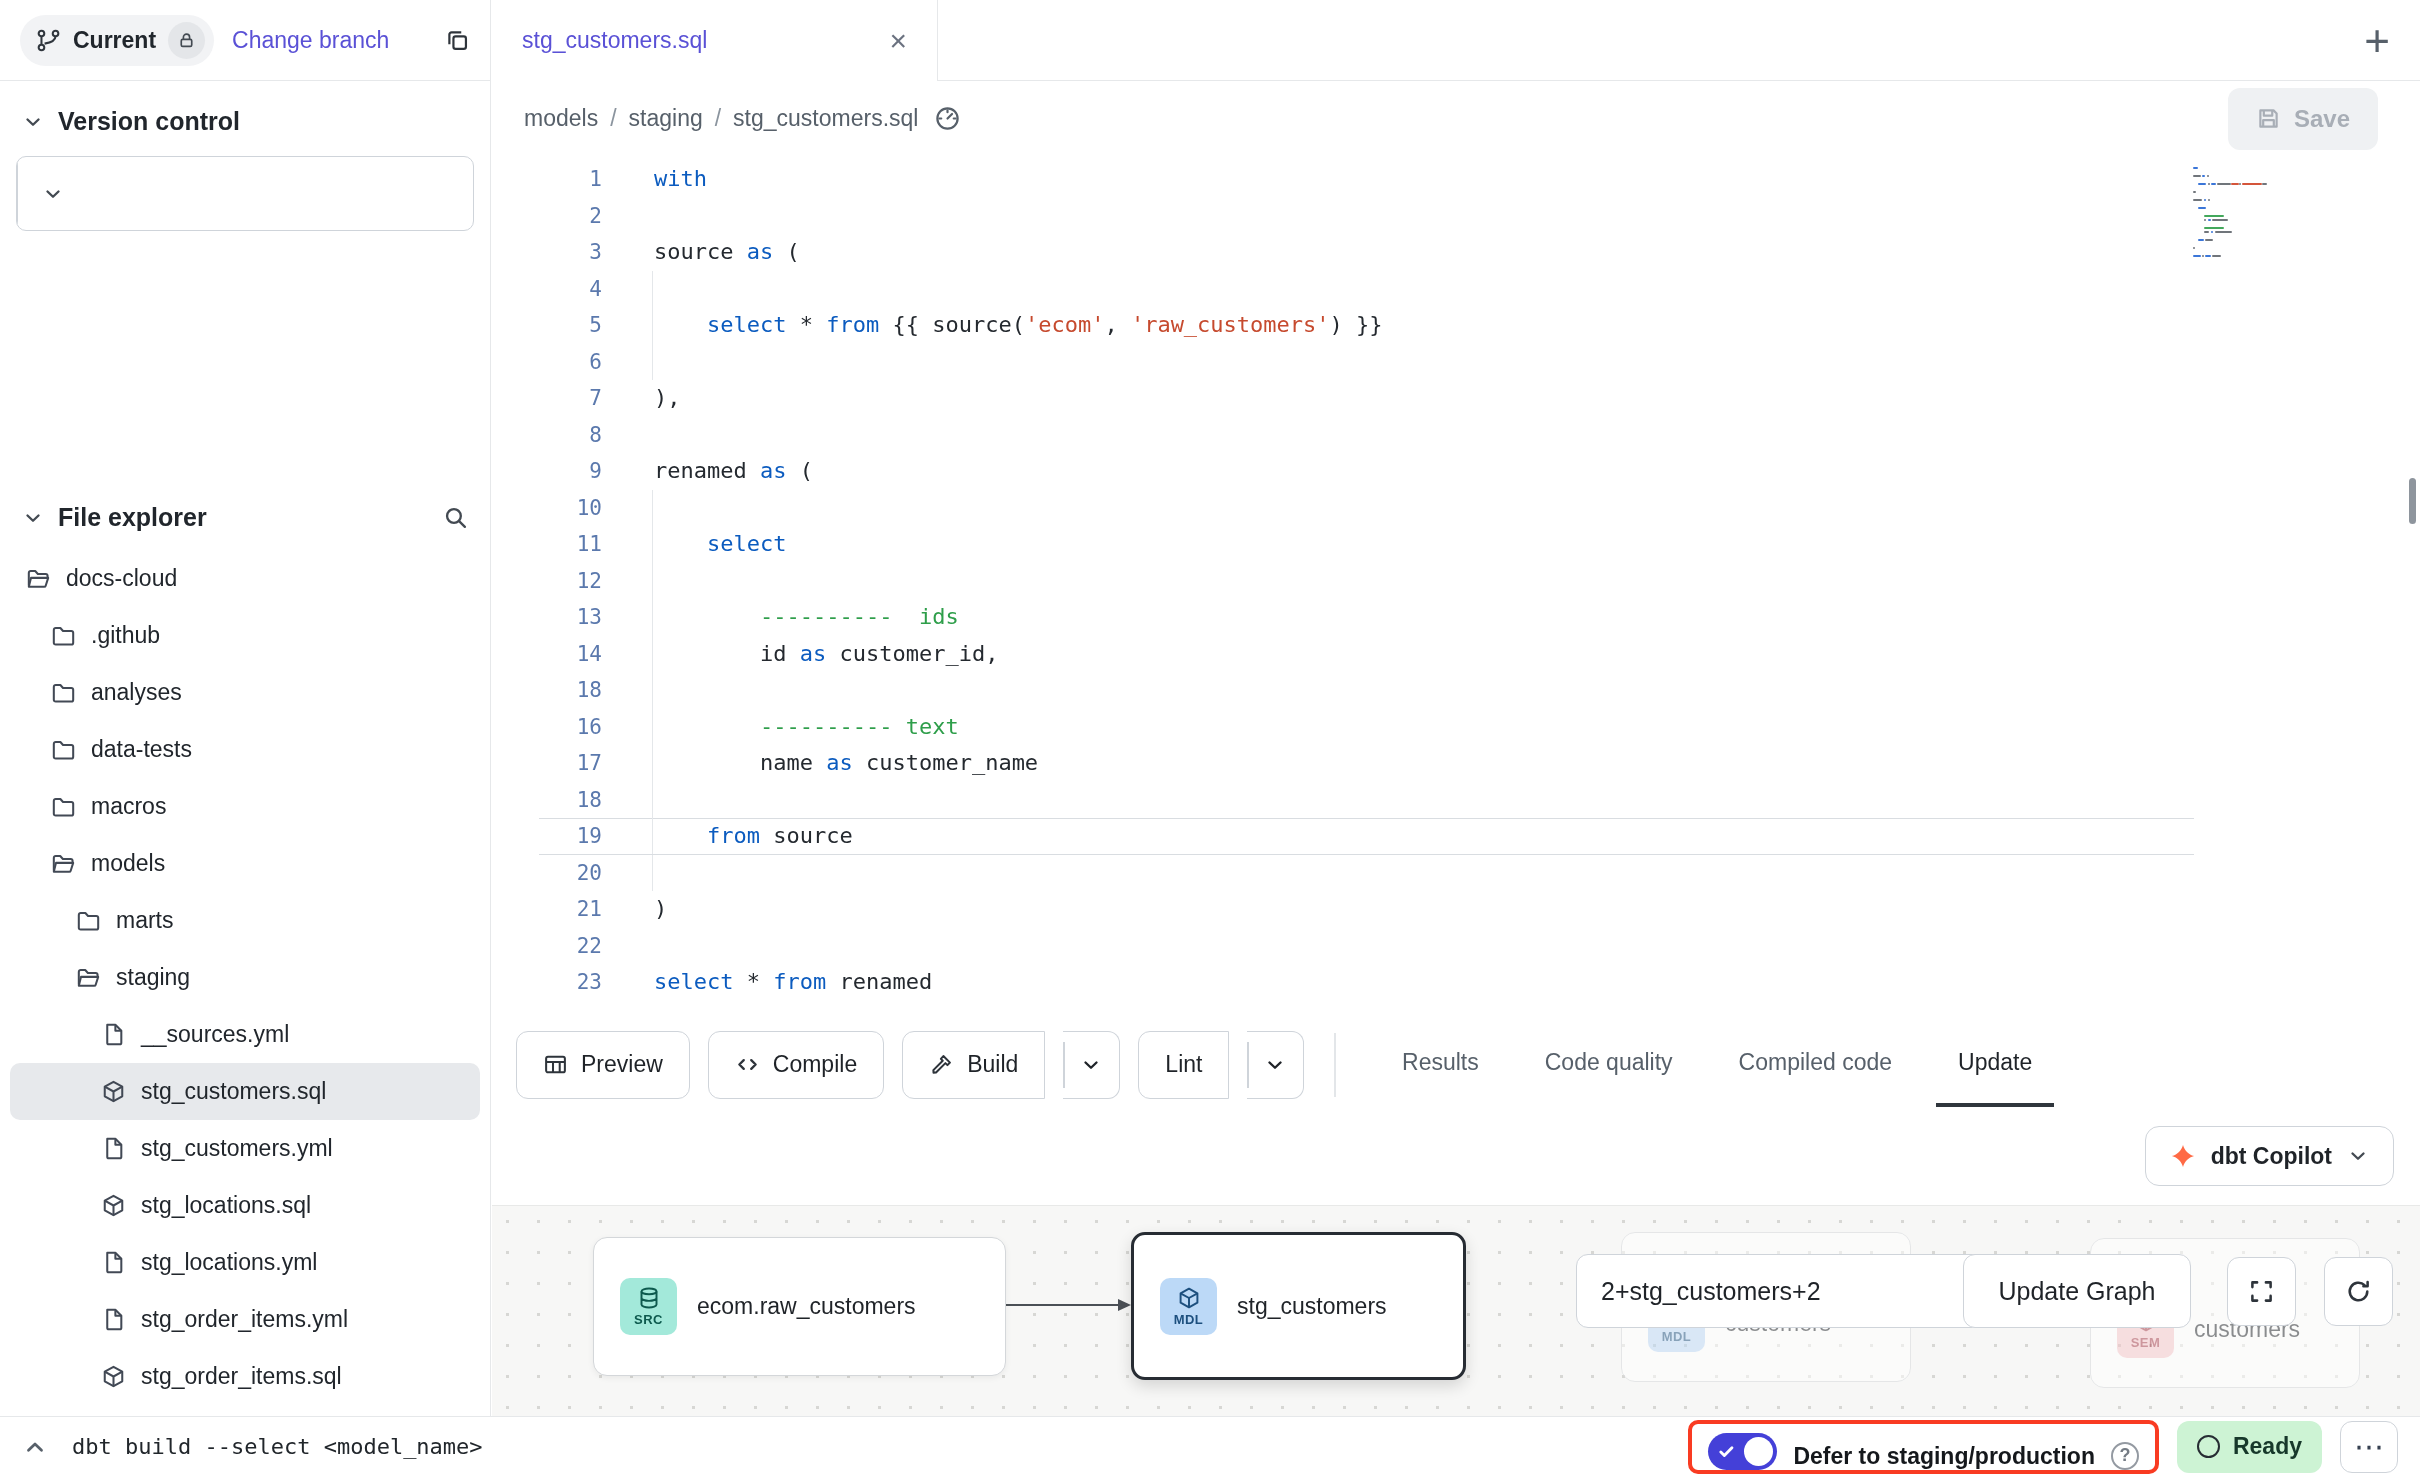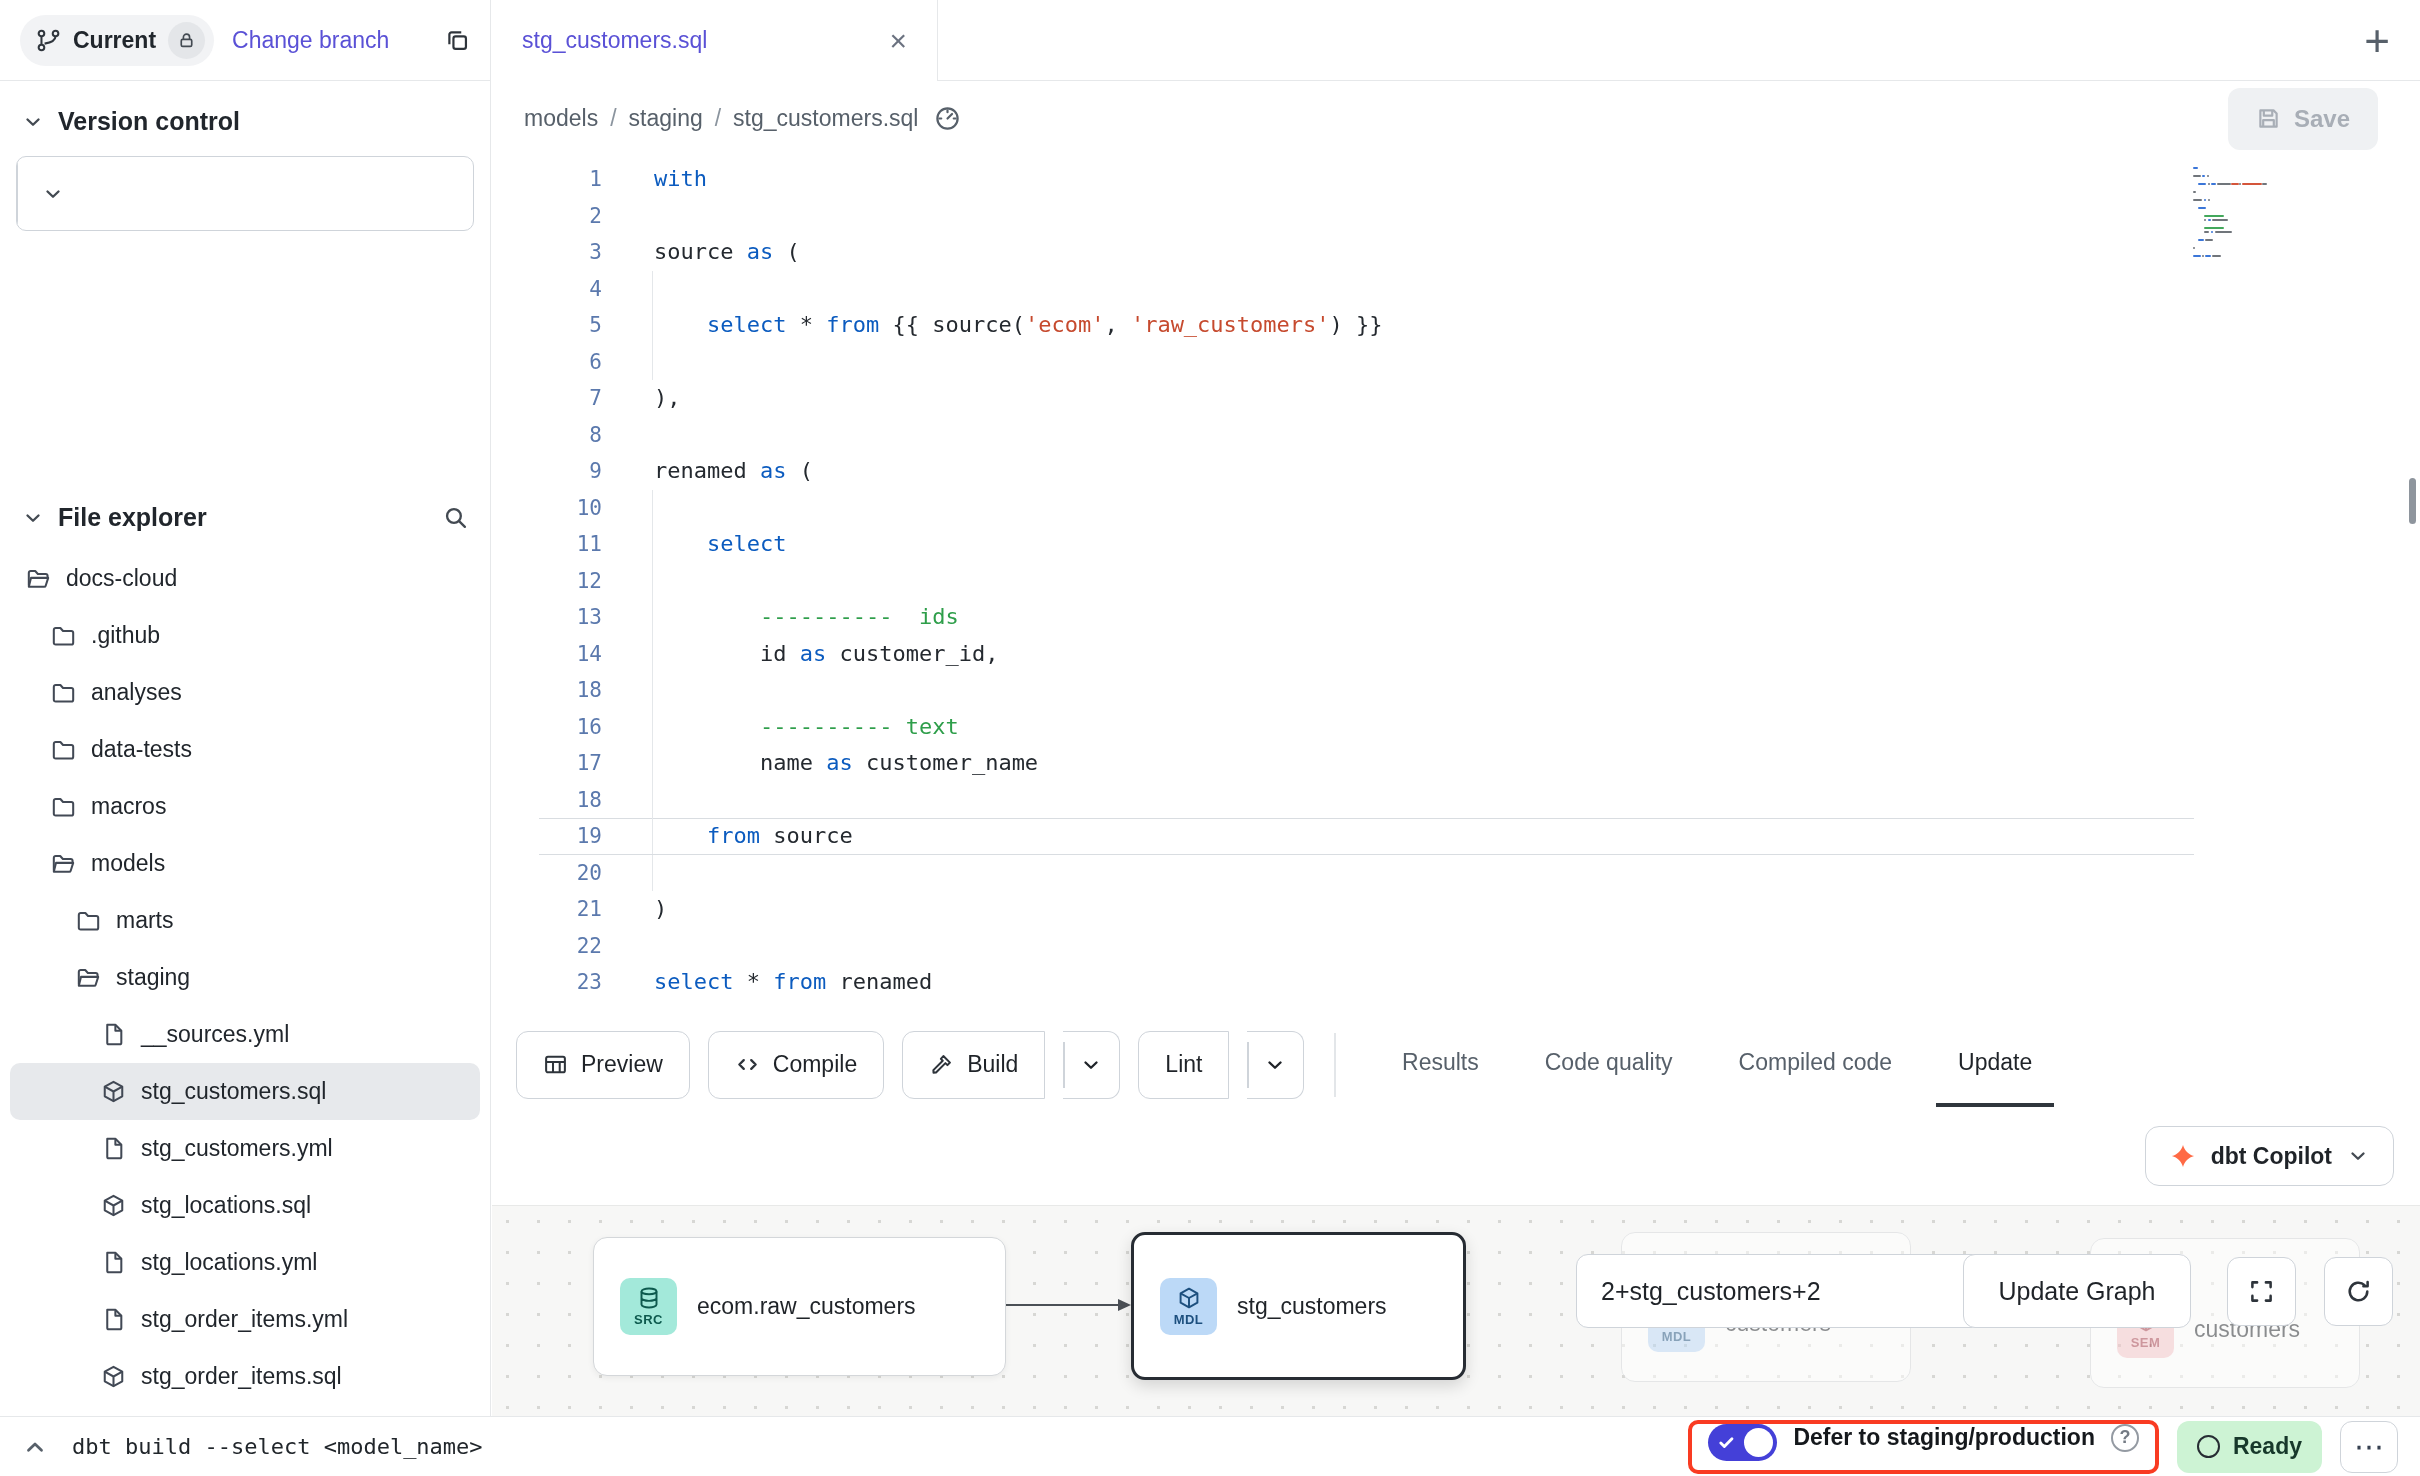--- a/index.html
+++ b/index.html
@@ -109,21 +109,21 @@
   .update-btn { position:absolute; left:1471px; top:48px; width:228px; height:74px; display:flex; align-items:center; justify-content:center; background:#fff; border:1.6px solid #cfd4da; border-radius:12px; font-size:25px; font-weight:500; color:#1f2328; z-index:2; cursor:pointer; }
   .icon-btn { position:absolute; width:69px; height:69px; background:#fff; border:1.6px solid #cfd4da; border-radius:12px; display:flex; align-items:center; justify-content:center; color:#2e343b; z-index:3; cursor:pointer; }
   .btn-fullscreen { left:1735px; top:51px; }
   .btn-refresh { left:1832px; top:51px; }
 
   
   .statusbar { position:absolute; left:0; right:0; bottom:0; height:60px; background:#fff; border-top:1px solid #e6e8ea; display:flex; align-items:center; padding:0 22px; }
   .collapse-chevron { color:#57606a; cursor:pointer; }
   .cmd-text { margin-left:24px; font-family:"DejaVu Sans Mono", monospace; font-size:22px; color:#21262b; }
   .sb-right { margin-left:auto; display:flex; align-items:center; gap:18px; }
-  .defer-box { display:flex; align-items:flex-start; gap:16px; height:54px; padding:0 16px; border:4px solid var(--annotation,#f93b22); border-radius:10px; }
+  .defer-box { display:flex; align-items:flex-end; gap:16px; height:54px; padding:0 16px; border:4px solid var(--annotation,#f93b22); border-radius:10px; }
   .toggle { position:relative; width:69px; height:37px; border-radius:19px; background:var(--toggle,#4440d8); cursor:pointer; flex:none; }
   .toggle .check { position:absolute; left:9px; top:9px; }
   .toggle .knob { position:absolute; right:4px; top:4px; width:29px; height:29px; border-radius:50%; background:#fff; }
   .defer-label { font-size:23px; font-weight:700; color:#15181c; }
   .help-icon { width:28px; height:28px; border-radius:50%; border:2px solid #949aa2; color:#747b84; font-size:18px; font-weight:700; display:flex; align-items:center; justify-content:center; cursor:pointer; }
   .ready-pill { display:flex; align-items:center; gap:13px; height:52px; padding:0 20px; background:var(--ready_bg,#cdf3d4); border-radius:12px; font-size:23px; font-weight:600; color:#17382b; }
   .ready-pill .circ { width:23px; height:23px; border-radius:50%; border:2.6px solid #262c33; }
   .more-btn { width:58px; height:52px; border:1.6px solid #cfd4da; border-radius:12px; display:flex; align-items:center; justify-content:center; font-size:30px; color:#374151; cursor:pointer; }
 </style>
 </head>

